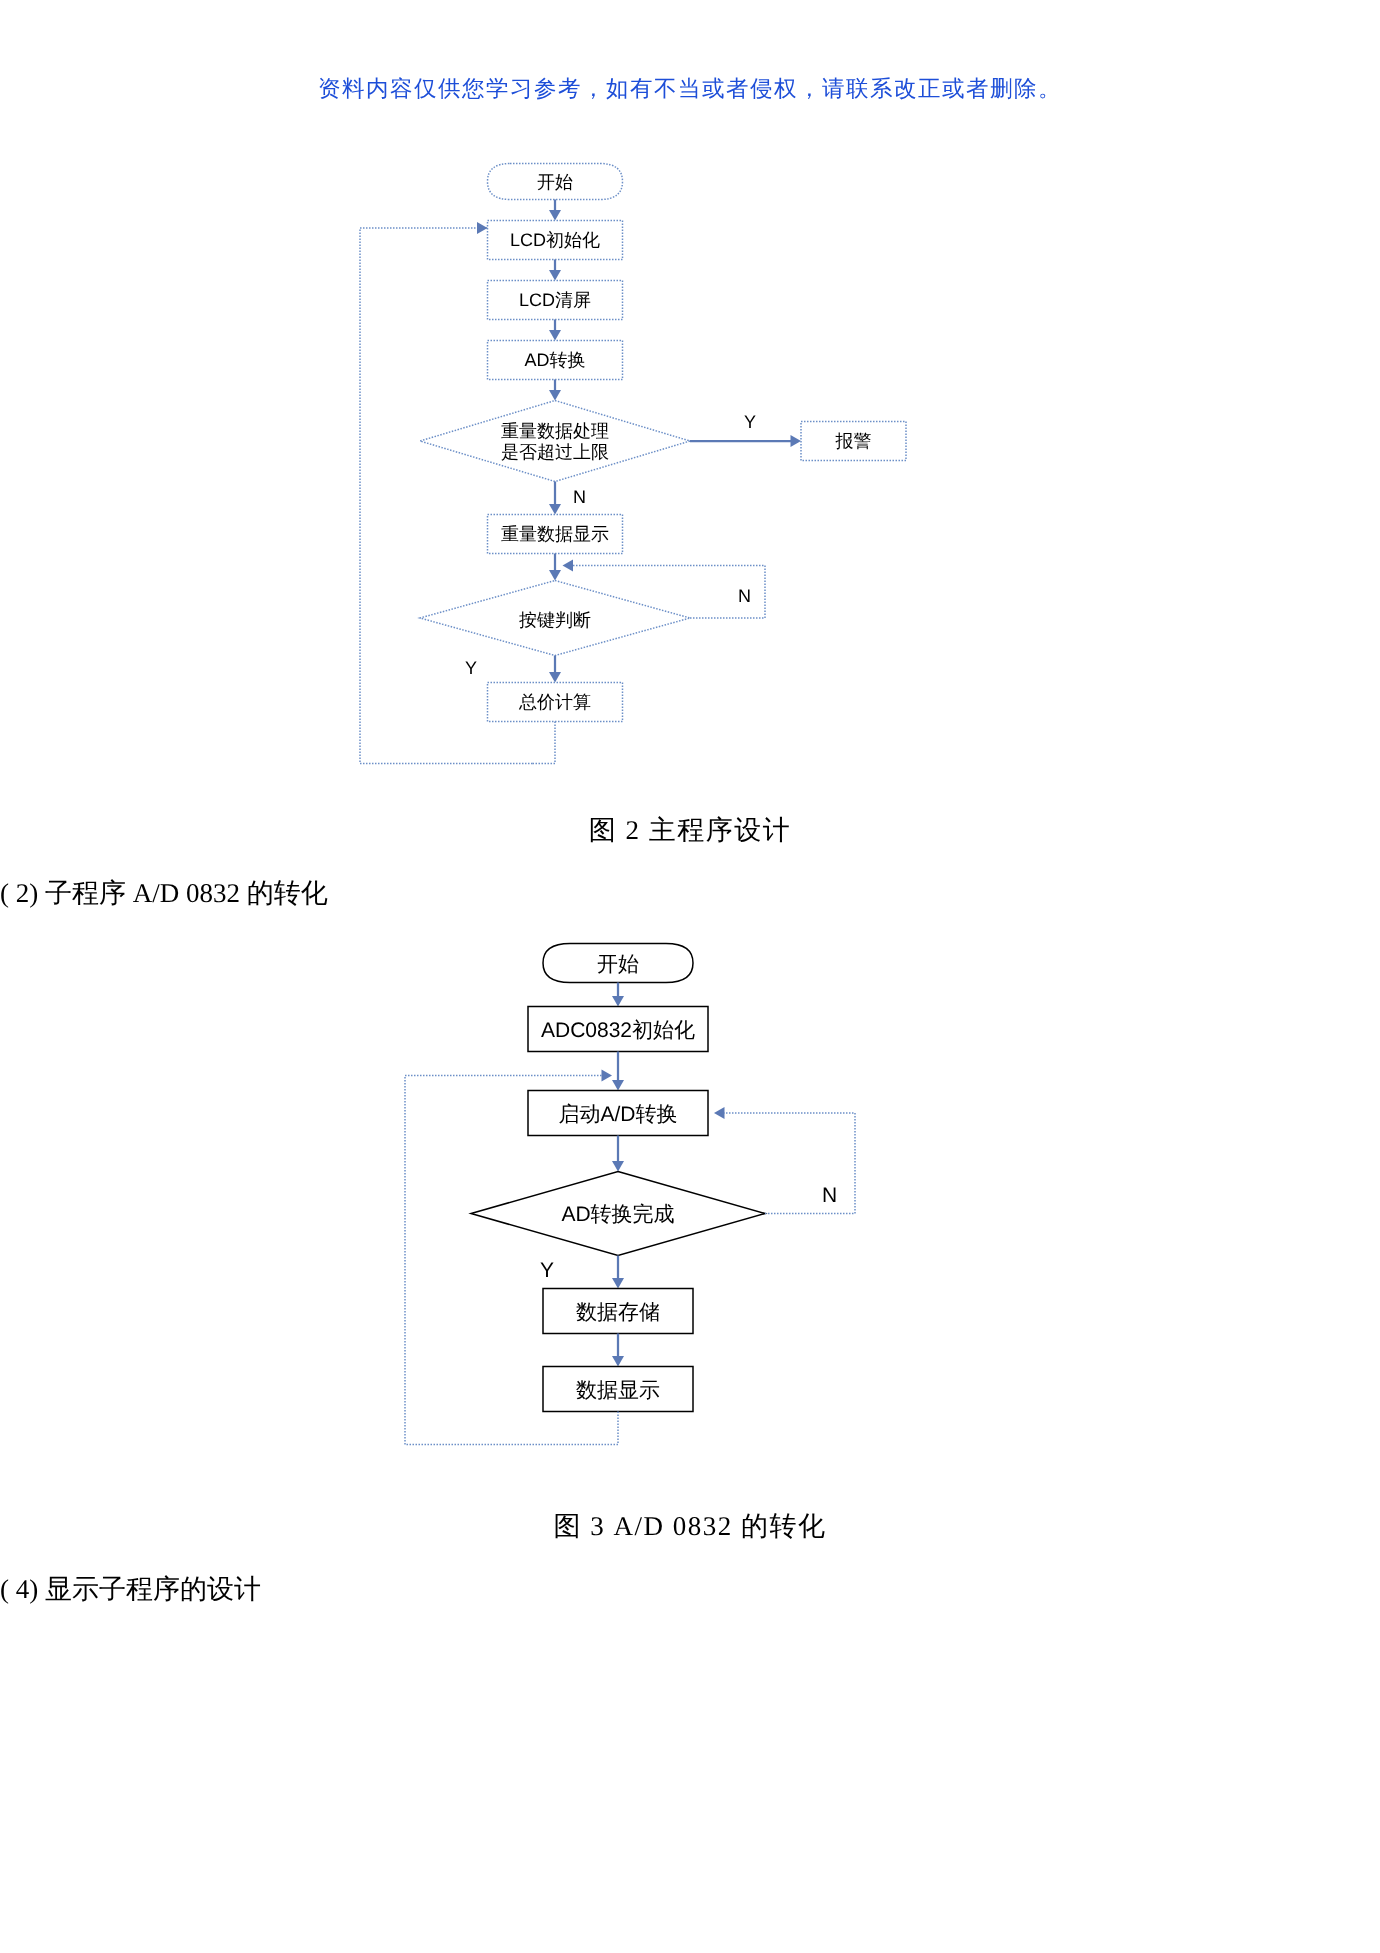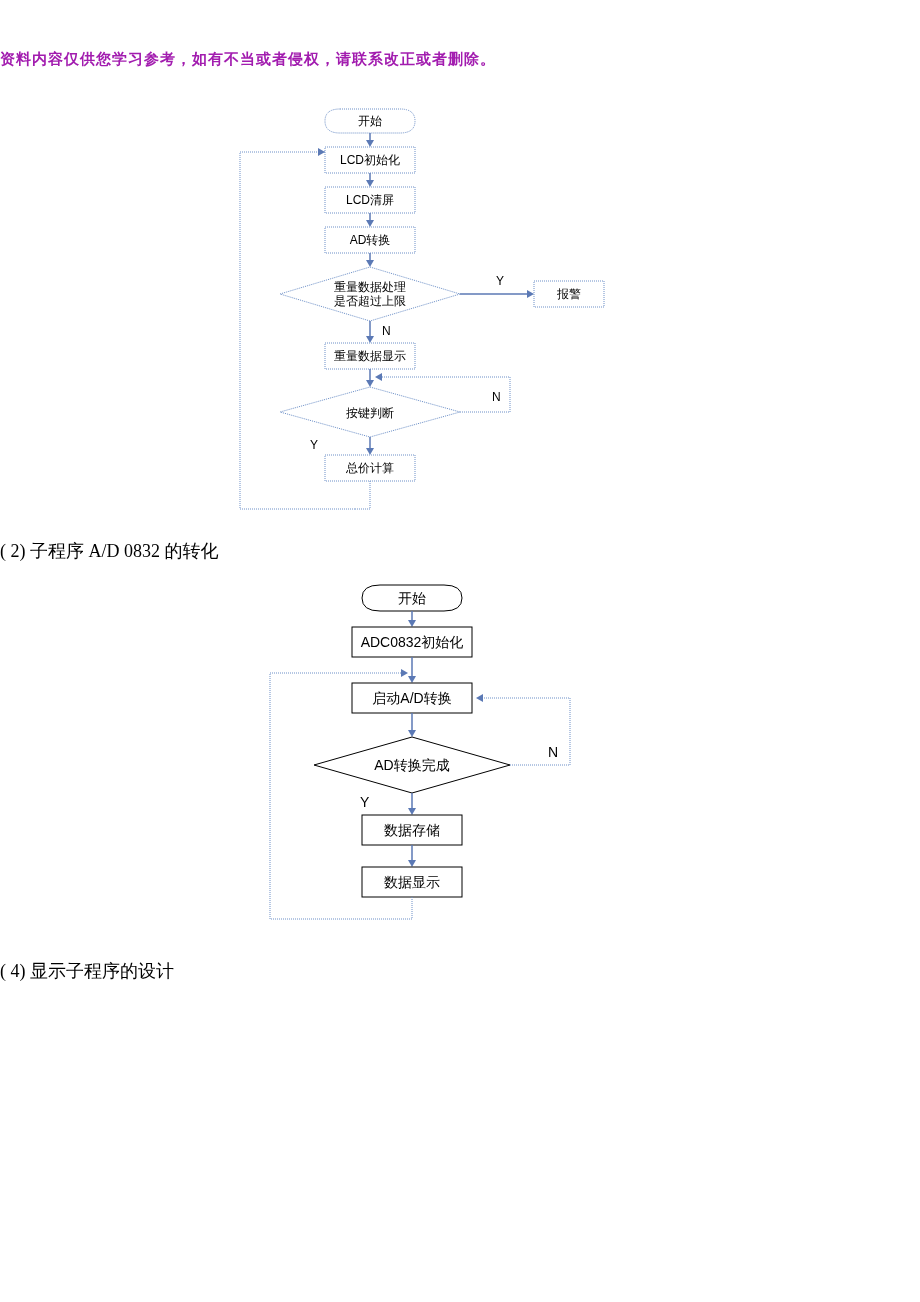--- a/index.html
+++ b/index.html
@@ -10,26 +10,25 @@
     width: 920px;
     color: #000;
   }
   .page {
     width: 920px;
     position: relative;
     padding-top: 50px;
     padding-bottom: 100px;
   }
   .header-note {
-    text-align: left;
+    text-align: center;
     font-size: 15px;
-    color: #a21caf;
+    color: #1d4ed8;
     letter-spacing: 1px;
     margin-bottom: 30px;
-    font-weight: bold;
   }
   .flowchart-area {
     position: relative;
     margin: 0 auto;
     text-align: center;
   }
   .caption {
     text-align: center;
     font-size: 18px;
     margin: 12px 0 18px 0;
@@ -171,20 +170,21 @@
       <polygon class="arrowhead" points="160,356 156,349 164,349"></polygon>
 
       <rect class="box" x="115" y="356" width="90" height="26"></rect>
       <text class="label" x="160" y="373" text-anchor="middle">总价计算</text>
 
       <line class="flowline" x1="160" y1="382" x2="160" y2="410"></line>
       <line class="flowline" x1="160" y1="410" x2="145" y2="410"></line>
     </svg>
   </div>
 
+  <div class="caption">图 2   主程序设计</div>
 
   <div class="section-heading">( 2)  子程序 A/D 0832 的转化</div>
 
   <div class="flowchart-area" style="width:500px;height:370px;">
     <svg width="500" height="370" viewBox="0 0 500 370">
 
       <path class="terminator-solid" d="M 170 6 L 234 6 Q 252 6 252 19 Q 252 32 234 32 L 170 32 Q 152 32 152 19 Q 152 6 170 6 Z"></path>
       <text class="label-md" x="202" y="24" text-anchor="middle">开始</text>
 
       <line class="flowline-solid" x1="202" y1="32" x2="202" y2="46"></line>
@@ -220,16 +220,17 @@
       <polygon class="arrowhead" points="202,288 198,281 206,281"></polygon>
 
       <rect class="box-solid" x="152" y="288" width="100" height="30"></rect>
       <text class="label-md" x="202" y="308" text-anchor="middle">数据显示</text>
 
       <path class="flowline" d="M 202 318 L 202 340 L 60 340 L 60 94 L 196 94"></path>
       <polygon class="arrowhead" points="198,94 191,90 191,98"></polygon>
     </svg>
   </div>
 
+  <div class="caption">图 3    A/D 0832 的转化</div>
 
   <div class="section-heading">( 4)  显示子程序的设计</div>
 
 </div>
 
 </body></html>

